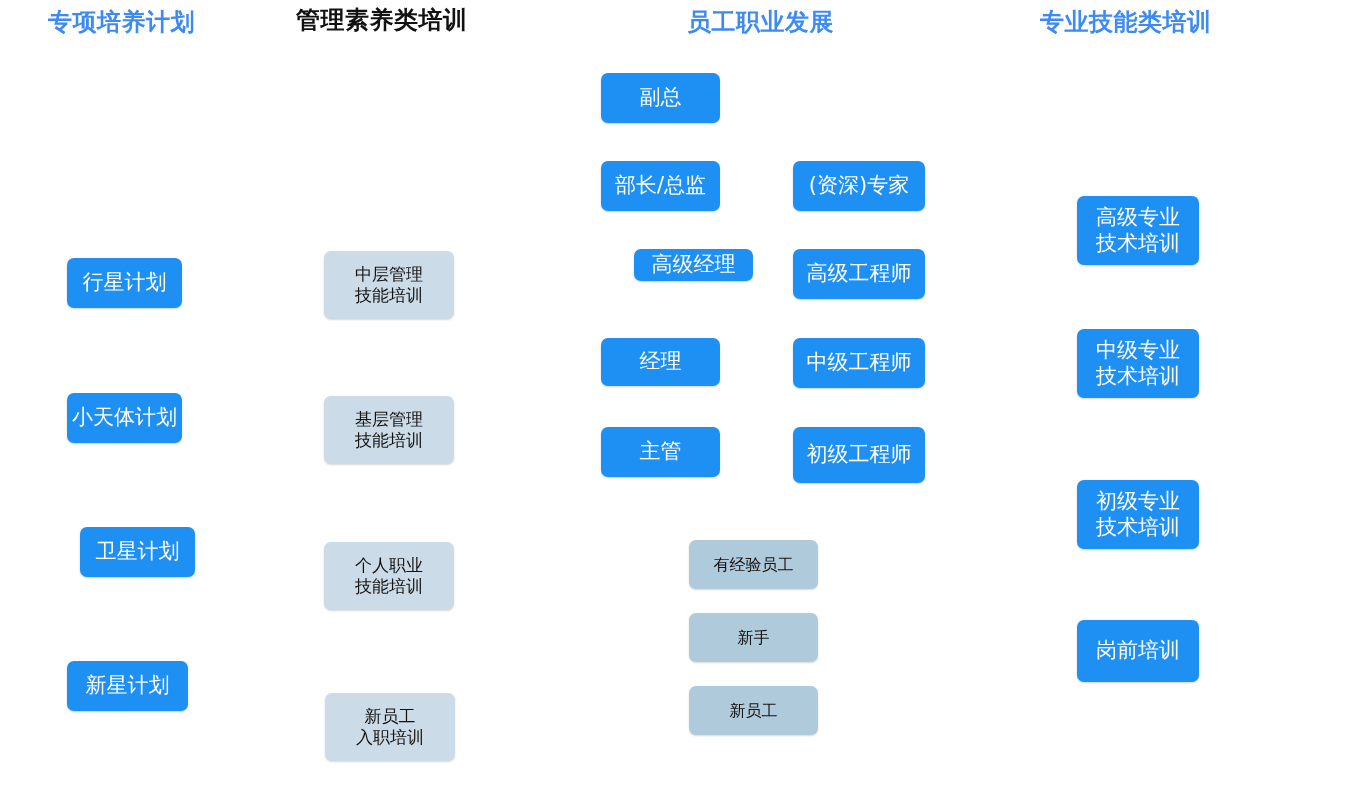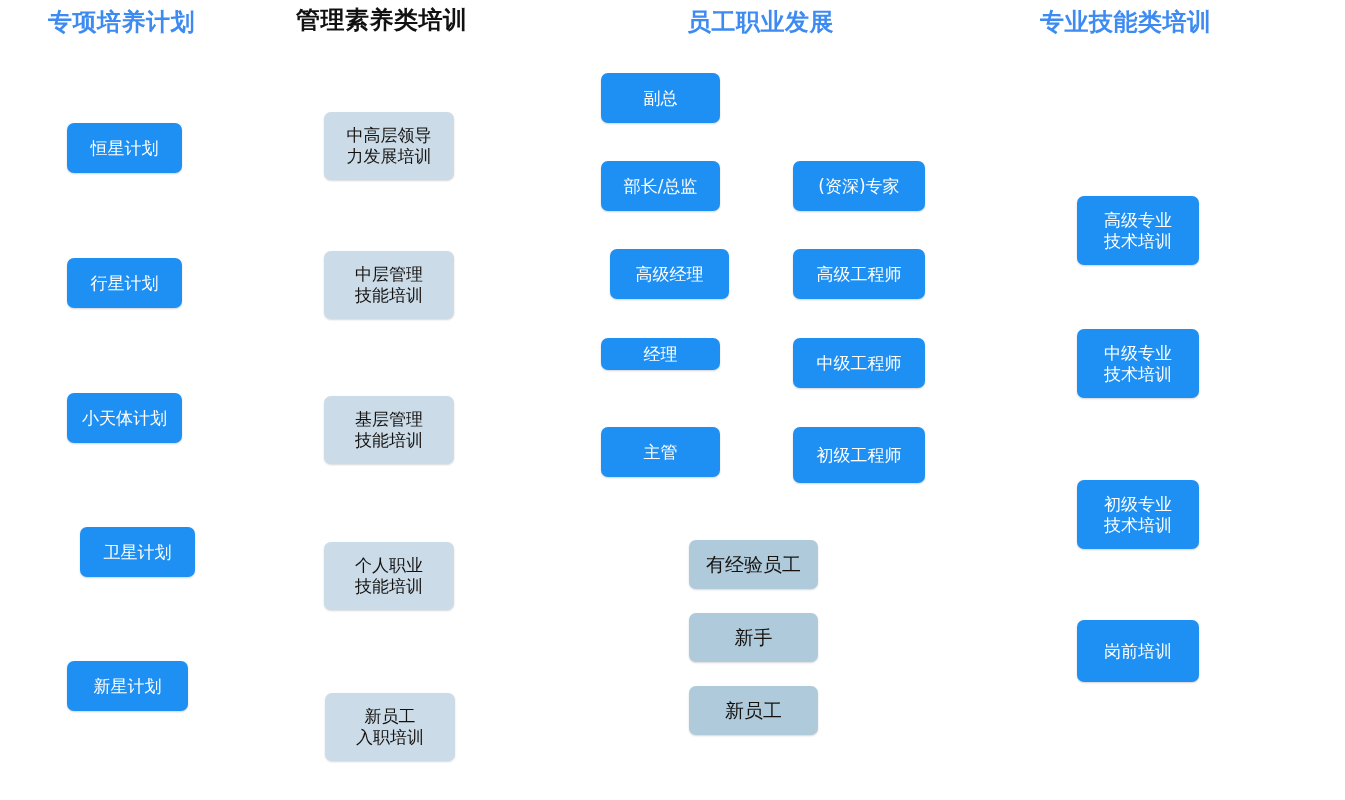--- a/index.html
+++ b/index.html
@@ -53,38 +53,38 @@
     border-radius: 7px;
     line-height: 1.22;
     white-space: pre-line;
     user-select: none;
   }
 
   
   .node.solid {
     background: #1e90f4;
     color: #ffffff;
-    font-size: 17px;
+    font-size: 21px;
     font-weight: normal;
     box-shadow: 0 1px 2px rgba(0,0,0,0.18);
   }
 
   
   .node.pale {
     background: #cbdce8;
     color: #14110f;
     font-size: 17px;
     box-shadow: 0 1px 2px rgba(0,0,0,0.16);
   }
 
   
   .node.pale2 {
     background: #afcadb;
     color: #14110f;
-    font-size: 19px;
+    font-size: 16px;
     box-shadow: 0 1px 2px rgba(0,0,0,0.16);
   }
 
   .node-label {
     display: block;
     width: 100%;
     white-space: pre-line;
   }
 </style>
 </head>
@@ -93,44 +93,37 @@
 <div id="diagram-canvas">
 
   <div id="header-col1" class="col-header blue">专项培养计划</div>
 
   <div id="header-col2" class="col-header black">管理素养类培训</div>
 
   <div id="header-col3" class="col-header blue">员工职业发展</div>
 
   <div id="header-col4" class="col-header blue">专业技能类培训</div>
 
-  <div class="node solid" style="left:67px;  top:123px; width:115px; height:50px;">
-    <span class="node-label">恒星计划</span>
-  </div>
 
   <div class="node solid" style="left:67px;  top:258px; width:115px; height:50px;">
     <span class="node-label">行星计划</span>
   </div>
 
   <div class="node solid" style="left:67px;  top:393px; width:115px; height:50px;">
     <span class="node-label">小天体计划</span>
   </div>
 
   <div class="node solid" style="left:80px;  top:527px; width:115px; height:50px;">
     <span class="node-label">卫星计划</span>
   </div>
 
   <div class="node solid" style="left:67px;  top:661px; width:121px; height:50px;">
     <span class="node-label">新星计划</span>
   </div>
 
-  <div class="node pale" style="left:324px; top:112px; width:130px; height:68px;">
-    <span class="node-label">中高层领导
-力发展培训</span>
-  </div>
 
   <div class="node pale" style="left:324px; top:251px; width:130px; height:68px;">
     <span class="node-label">中层管理
 技能培训</span>
   </div>
 
   <div class="node pale" style="left:324px; top:396px; width:130px; height:68px;">
     <span class="node-label">基层管理
 技能培训</span>
   </div>
@@ -146,25 +139,25 @@
   </div>
 
   <div class="node solid" style="left:601px; top:73px;  width:119px; height:50px;">
     <span class="node-label">副总</span>
   </div>
 
   <div class="node solid" style="left:601px; top:161px; width:119px; height:50px;justify-content:center;">
     <span class="node-label">部长/总监</span>
   </div>
 
-  <div class="node solid" style="left:610px; top:249px; width:119px; height:50px;">
+  <div class="node solid" style="left:634px; top:249px; width:119px; height:32px;">
     <span class="node-label">高级经理</span>
   </div>
 
-  <div class="node solid" style="left:601px; top:338px; width:119px; height:32px;">
+  <div class="node solid" style="left:601px; top:338px; width:119px; height:48px;">
     <span class="node-label">经理</span>
   </div>
 
   <div class="node solid" style="left:601px; top:427px; width:119px; height:50px;">
     <span class="node-label">主管</span>
   </div>
 
   <div class="node solid" style="left:793px; top:161px; width:132px; height:50px;">
     <span class="node-label">(资深)专家</span>
   </div>

